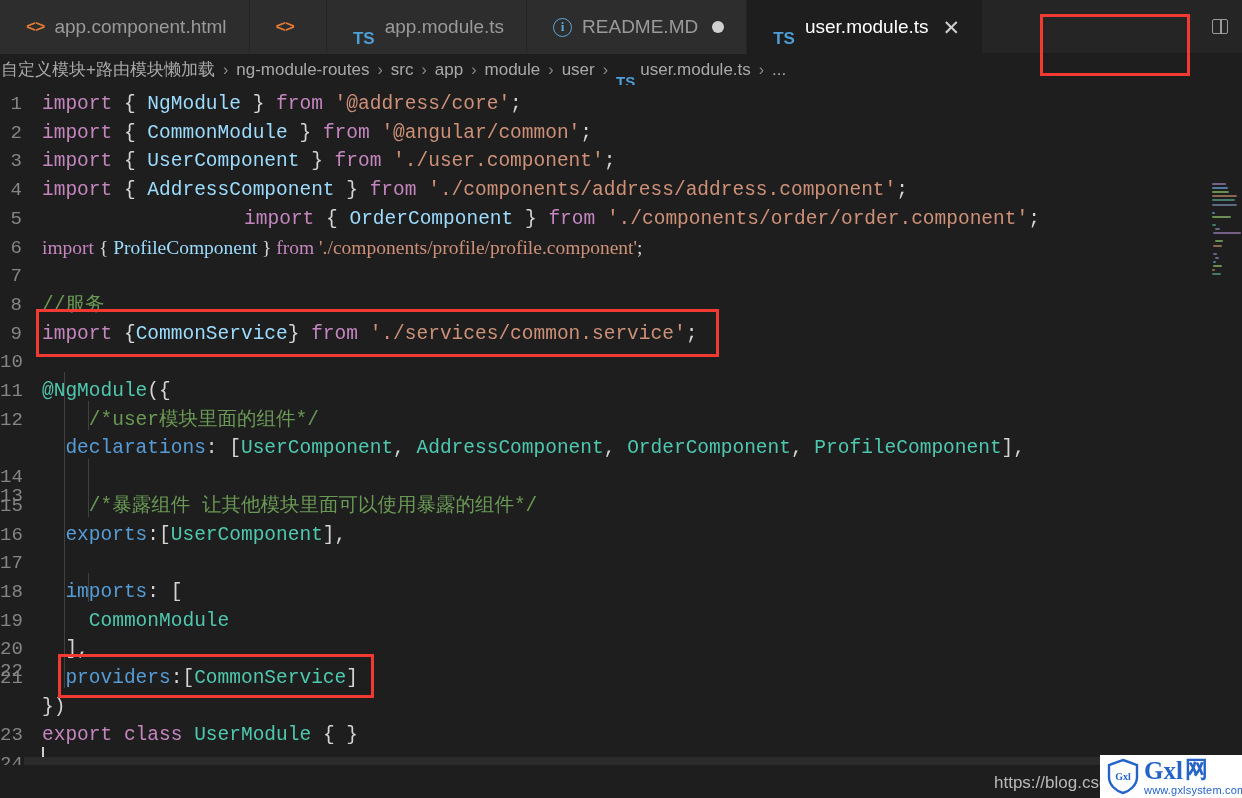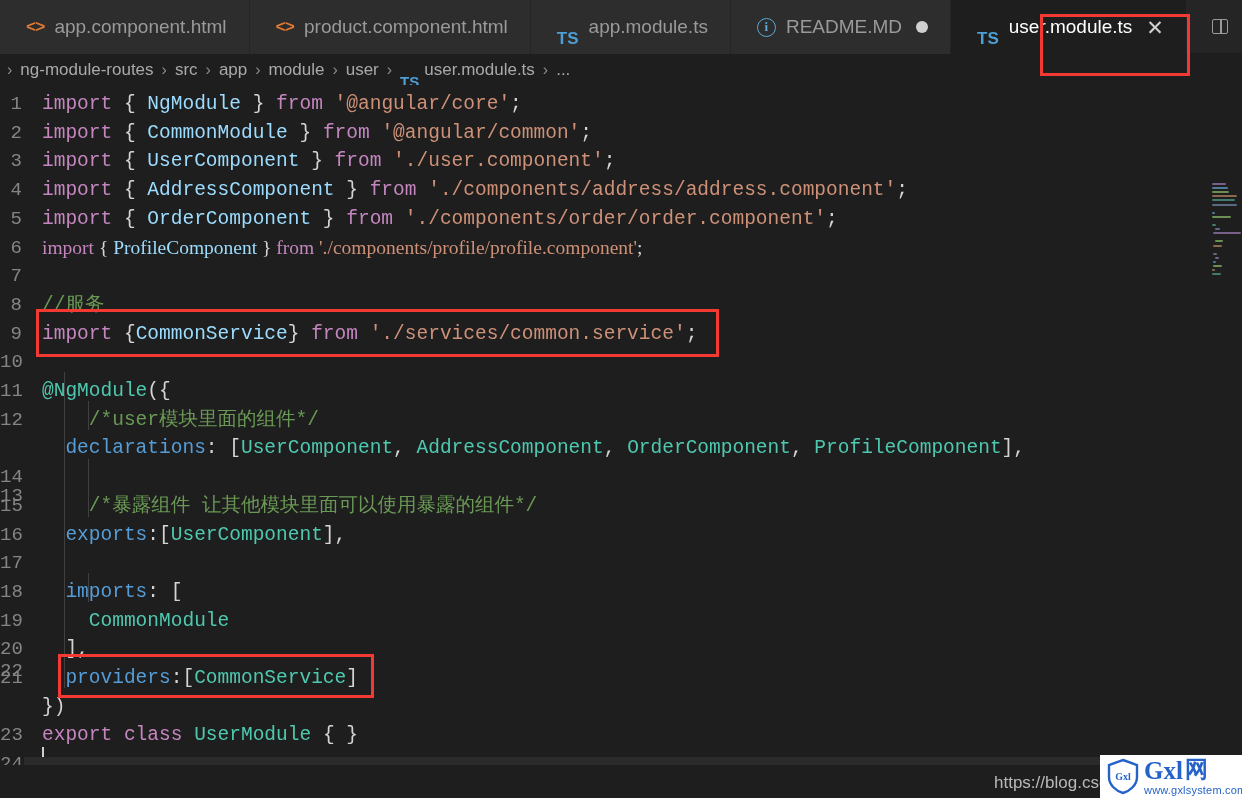--- a/index.html
+++ b/index.html
@@ -192,21 +192,20 @@
 
   <div class="tabbar">
 
     <div class="tab">
       <span class="ticon icon-html">&lt;&gt;</span>
       <span>app.component.html</span>
     </div>
 
     <div class="tab">
       <span class="ticon icon-html">&lt;&gt;</span>
-      <span>product.component.html</span>
     </div>
 
     <div class="tab">
       <span class="ticon icon-ts">TS</span>
       <span>app.module.ts</span>
     </div>
 
     <div class="tab">
       <span class="ticon">
         <span class="icon-info">i</span>
@@ -220,20 +219,21 @@
       <span>user.module.ts</span>
       <span class="tab-close">✕</span>
     </div>
 
     <div class="tab-extra">
       <span class="split-icon"></span>
     </div>
   </div>
 
   <div class="breadcrumb">
+    <span class="crumb">自定义模块+路由模块懒加载</span>
     <span class="crumb-sep">›</span>
     <span class="crumb">ng-module-routes</span>
     <span class="crumb-sep">›</span>
     <span class="crumb">src</span>
     <span class="crumb-sep">›</span>
     <span class="crumb">app</span>
     <span class="crumb-sep">›</span>
     <span class="crumb">module</span>
     <span class="crumb-sep">›</span>
     <span class="crumb">user</span>
@@ -288,25 +288,25 @@
         <div class="cline" style="top: 406.8px; padding-left: 18px;"><span class="cmt">    /*暴露组件 让其他模块里面可以使用暴露的组件*/</span></div>
         <div class="cline" style="top: 378.1px; padding-left: 18px;"></div>
         <div class="cline" style="top: 349.4px; padding-left: 18px;">  <span class="kw2">declarations</span><span class="pun">:</span> <span class="pun">[</span><span class="cls">UserComponent</span><span class="pun">,</span> <span class="cls">AddressComponent</span><span class="pun">,</span> <span class="cls">OrderComponent</span><span class="pun">,</span> <span class="cls">ProfileComponent</span><span class="pun">],</span></div>
         <div class="cline" style="top: 320.7px; padding-left: 18px;"><span class="cmt">    /*user模块里面的组件*/</span></div>
         <div class="cline" style="top: 292px; padding-left: 18px;"><span class="dec">@NgModule</span><span class="pun">({</span></div>
         <div class="cline" style="top: 263.3px; padding-left: 18px;"></div>
         <div class="cline" style="top: 205.9px; padding-left: 18px;"><span class="cmt">//服务</span></div>
         <div class="cline" style="top: 234.6px; padding-left: 18px;"><span class="kw">import</span> <span class="pun">{</span><span class="type">CommonService</span><span class="pun">}</span> <span class="kw">from</span> <span class="str">'./services/common.service'</span><span class="pun">;</span></div>
         <div class="cline" style="top: 177.2px; padding-left: 18px;"></div>
         <div class="cline" style="top: 148.5px; padding-left: 18px; font-family: Liberation Serif, serif;"><span class="kw">import</span> <span class="pun">{</span> <span class="type">ProfileComponent</span> <span class="pun">}</span> <span class="kw">from</span> <span class="str">'./components/profile/profile.component'</span><span class="pun">;</span></div>
-        <div class="cline" style="top: 119.8px; padding-left: 18px;"><span class="kw">import</span> <span class="pun">{</span> <span class="type">OrderComponent</span> <span class="pun">}</span> <span class="kw">from</span> <span class="str">'./components/order/order.component'</span><span class="pun">;</span></div>
+        <div class="cline" style="top: 119.8px; padding-left: 18px; text-align: center;"><span class="kw">import</span> <span class="pun">{</span> <span class="type">OrderComponent</span> <span class="pun">}</span> <span class="kw">from</span> <span class="str">'./components/order/order.component'</span><span class="pun">;</span></div>
         <div class="cline" style="top: 91.1px; padding-left: 18px;"><span class="kw">import</span> <span class="pun">{</span> <span class="type">AddressComponent</span> <span class="pun">}</span> <span class="kw">from</span> <span class="str">'./components/address/address.component'</span><span class="pun">;</span></div>
         <div class="cline" style="top: 62.4px; padding-left: 18px;"><span class="kw">import</span> <span class="pun">{</span> <span class="type">UserComponent</span> <span class="pun">}</span> <span class="kw">from</span> <span class="str">'./user.component'</span><span class="pun">;</span></div>
         <div class="cline" style="top: 33.7px; padding-left: 18px;"><span class="kw">import</span> <span class="pun">{</span> <span class="type">CommonModule</span> <span class="pun">}</span> <span class="kw">from</span> <span class="str">'@angular/common'</span><span class="pun">;</span></div>
-        <div class="cline" style="top: 5px; padding-left: 18px;"><span class="kw">import</span> <span class="pun">{</span> <span class="type">NgModule</span> <span class="pun">}</span> <span class="kw">from</span> <span class="str">'@angular/core'</span><span class="pun">;</span></div>
+        <div class="cline" style="top: 5px; padding-left: 18px;"><span class="kw">import</span> <span class="pun">{</span> <span class="type">NgModule</span> <span class="pun">}</span> <span class="kw">from</span> <span class="str">'@address/core'</span><span class="pun">;</span></div>
 
       <div class="guide" style="left:40px; top:287px; height:316px;"></div>
       <div class="guide" style="left:64px; top:316px; height:29px;"></div>
       <div class="guide" style="left:64px; top:374px; height:58px;"></div>
       <div class="guide" style="left:64px; top:488px; height:29px;"></div>
 
       <div class="cursor" style="left:18px; top:662px; height:26px;"></div>
     </div>
 
     <div class="redbox" style="left:36px; top:224px; width:683px; height:48px;"></div>

